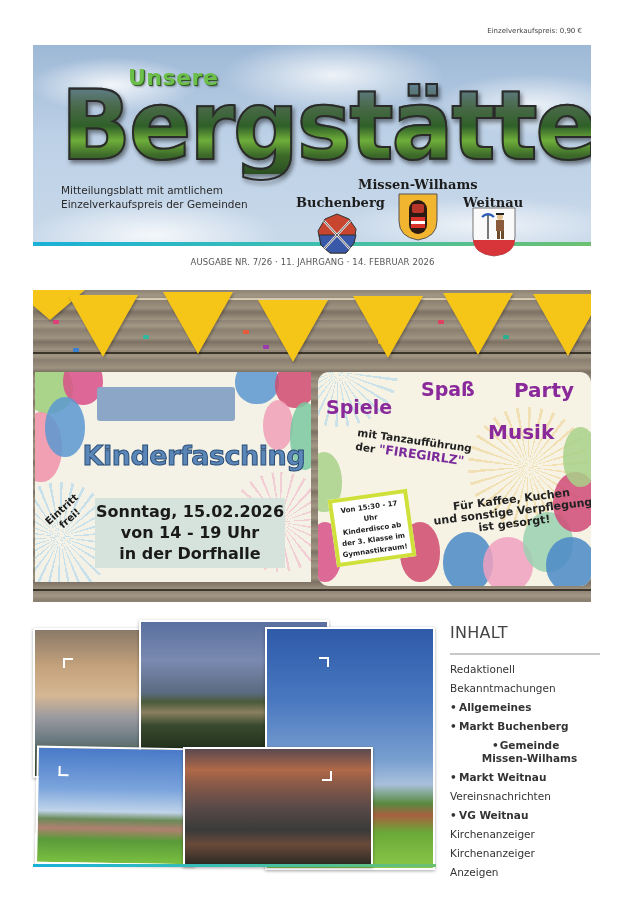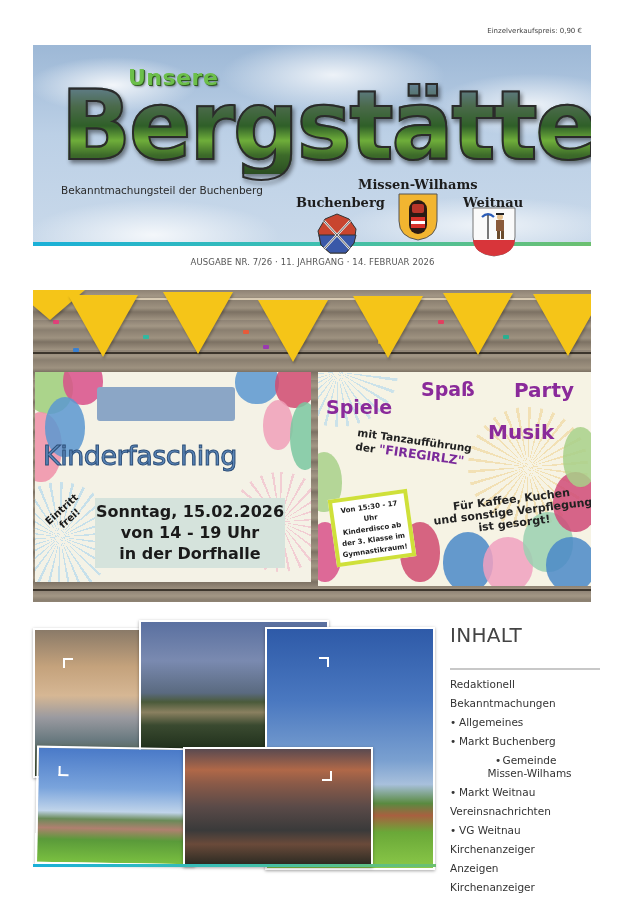--- a/index.html
+++ b/index.html
@@ -44,61 +44,62 @@
 
     
     .event { position: absolute; left: 33px; top: 290px; width: 558px; height: 312px; overflow: hidden;
       background: repeating-linear-gradient(180deg, #8d8274 0px, #a39785 6px, #8a7f70 10px, #9e9280 18px, #7c7163 22px, #a09482 30px); }
     .wood-plank-line { position: absolute; left: 0; width: 100%; height: 2px; background: #3c352c; }
     .confetti { position: absolute; width: 6px; height: 4px; border-radius: 1px; }
     .flag { position: absolute; top: 0; width: 0; height: 0; border-left: 35px solid transparent; border-right: 35px solid transparent; border-top: 62px solid #f5c518; filter: drop-shadow(1px 2px 1px rgba(0,0,0,0.25)); }
     .string { position: absolute; left: 0; top: 8px; width: 100%; height: 2px; background: #d8cbb3; }
 
     .poster-left { position: absolute; left: 2px; top: 82px; width: 276px; height: 210px; background: #f4f2e6; overflow: hidden; }
-    .poster-right { position: absolute; left: 285px; top: 82px; width: 273px; height: 214px; background: #f6f3e4; overflow: hidden; }
+    .poster-right { position: absolute; left: 285px; top: 82px; width: 273px; height: 214px; background: #f6f3e4; overflow: hidden; border-radius: 11px; }
     .balloon { position: absolute; border-radius: 50% 50% 48% 48%; opacity: 0.85; }
     .burst { position: absolute; border-radius: 50%; }
 
     .wengener-box { position: absolute; left: 62px; top: 15px; width: 138px; height: 34px; background: #8ba6c6; border-radius: 3px; }
     .wengener { position: absolute; left: 62px; top: 16px; width: 138px; text-align: center; font-family: "DejaVu Sans", sans-serif; font-weight: bold; font-size: 19px; color: #1c1c1c; }
-    .kinderfasching { position: absolute; left: 8px; top: 68px; width: 262px; text-align: left; font-family: "DejaVu Sans", sans-serif; font-weight: normal; font-size: 27px; color: #5a86b8; -webkit-text-stroke: 1px #2c4e78; letter-spacing: -0.5px; }
+    .kinderfasching { position: absolute; left: 8px; top: 68px; width: 262px; text-align: right; font-family: "DejaVu Sans", sans-serif; font-weight: bold; font-size: 27px; color: #5a86b8; -webkit-text-stroke: 1px #2c4e78; letter-spacing: -0.5px; }
     .date-box { position: absolute; left: 60px; top: 126px; width: 190px; height: 70px; background: #d5e3dc; }
     .date-line { position: absolute; left: 60px; width: 190px; text-align: center; font-family: "DejaVu Sans", sans-serif; font-weight: bold; font-size: 16px; color: #1a1a1a; }
     .eintritt { position: absolute; left: 6px; top: 130px; width: 50px; text-align: center; font-family: "DejaVu Sans", sans-serif; font-weight: bold; font-size: 10px; line-height: 12px; color: #1a1a1a; transform: rotate(-42deg); }
 
     .purple-word { position: absolute; font-family: "DejaVu Sans", sans-serif; font-weight: bold; color: #8a2a9a; }
     .tanz { position: absolute; left: 38px; top: 62px; font-family: "DejaVu Sans", sans-serif; font-weight: bold; font-size: 10.5px; line-height: 13px; color: #222; transform: rotate(8deg); }
     .firegirlz { color: #7a2a9a; }
     .disco-box { position: absolute; left: 14px; top: 122px; width: 80px; height: 68px; background: #fff; border: 4px solid #cfe03a; transform: rotate(-8deg); font-family: "DejaVu Sans", sans-serif; font-weight: bold; font-size: 7px; line-height: 11px; text-align: center; color: #222; padding-top: 4px; }
     .kaffee { position: absolute; left: 115px; top: 122px; width: 160px; text-align: center; font-family: "DejaVu Sans", sans-serif; font-weight: bold; font-size: 11px; line-height: 12px; color: #222; transform: rotate(-7deg); }
 
     
     .collage { position: absolute; left: 33px; top: 615px; width: 405px; height: 255px; }
     .photo { position: absolute; border: 2px solid #fff; box-shadow: 0 1px 3px rgba(0,0,0,0.35); overflow: hidden; }
     .corner-mark { position: absolute; width: 10px; height: 10px; border-color: #fff; border-style: solid; }
     .collage-bar { position: absolute; left: 33px; top: 864px; width: 403px; height: 3px; background: linear-gradient(90deg, #1ab0d8 0%, #3dbfb0 50%, #6cc070 100%); }
 
     
     .toc { position: absolute; left: 450px; top: 623px; width: 150px; font-family: "DejaVu Sans", sans-serif; }
-    .toc-title { font-size: 20px; color: #444; letter-spacing: 0.3px; padding-bottom: 21px; border-bottom: 2px solid #c8c8c8; margin-bottom: 5px; }
+    .toc-title { font-size: 16px; color: #444; letter-spacing: 0.3px; padding-bottom: 11px; border-bottom: 2px solid #c8c8c8; margin-bottom: 5px; }
     .toc-item { font-size: 10.5px; color: #333; line-height: 19px; }
-    .toc-item.sub { padding-left: 9px; text-indent: -9px; }
+    .toc-item.sub { padding-left: 9px; text-indent: -9px; font-weight: bold; }
     .toc-item.sub::before { content: "\2022"; display: inline-block; width: 9px; text-indent: 0; }
     .toc-item.multi { line-height: 13px; margin: 3px 0; text-align: center; }
   </style>
 </head>
 <body>
 
 <div class="price">Einzelverkaufspreis: 0,90 €</div>
 
 <div class="masthead">
   <div class="unsere">Unsere</div>
   <div class="bergstaetten">Bergstätten</div>
   <div class="subtitle">
-    <div>Bekanntmachungsteil der Buchenberg</div>
+    <div>Mitteilungsblatt mit amtlichem</div>
+    <div>Einzelverkaufspreis der Gemeinden</div>
   </div>
   <div class="town town-mw">Missen-Wilhams</div>
   <div class="town town-bb">Buchenberg</div>
   <div class="town town-wt">Weitnau</div>
 </div>
 <div class="masthead-bar"></div>
 
 <svg class="crest crest-buchenberg" viewBox="0 0 42 42">
   <polygon points="21,1 33,6 40,16 38,30 30,40 14,40 5,32 2,18 9,6" fill="#c8452f" stroke="#333" stroke-width="1"></polygon>
   <path d="M3,22 L40,22 L38,30 L30,40 L14,40 L5,32 Z" fill="#3a58a8" stroke="#333" stroke-width="1"></path>
@@ -235,15 +236,15 @@
   <div class="toc-title">INHALT</div>
   <div class="toc-item">Redaktionell</div>
   <div class="toc-item">Bekanntmachungen</div>
   <div class="toc-item sub"><span>Allgemeines</span></div>
   <div class="toc-item sub"><span>Markt Buchenberg</span></div>
   <div class="toc-item sub multi"><span>Gemeinde</span><br><span>Missen-Wilhams</span></div>
   <div class="toc-item sub"><span>Markt Weitnau</span></div>
   <div class="toc-item">Vereinsnachrichten</div>
   <div class="toc-item sub"><span>VG Weitnau</span></div>
   <div class="toc-item">Kirchenanzeiger</div>
+  <div class="toc-item">Kirchenanzeiger</div>
   <div class="toc-item">Anzeigen</div>
-  <div class="toc-item">Kirchenanzeiger</div>
 </div>
 
 </body></html>

